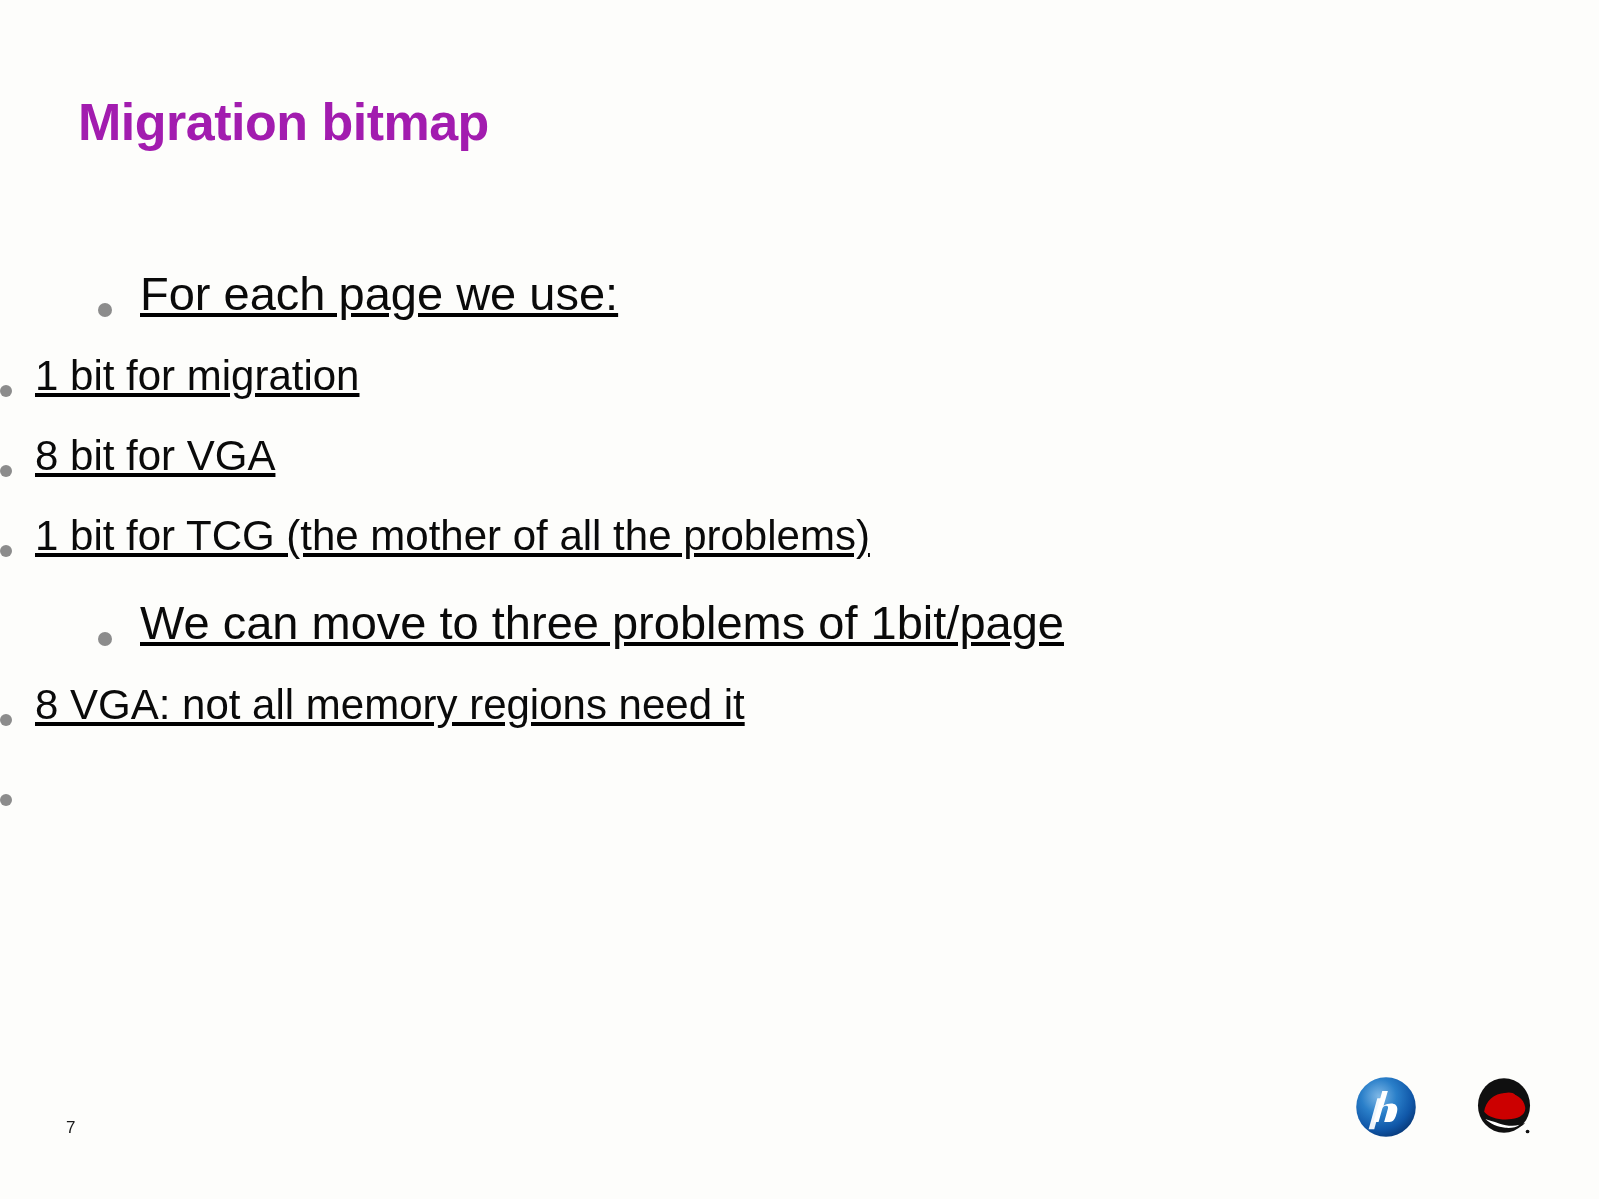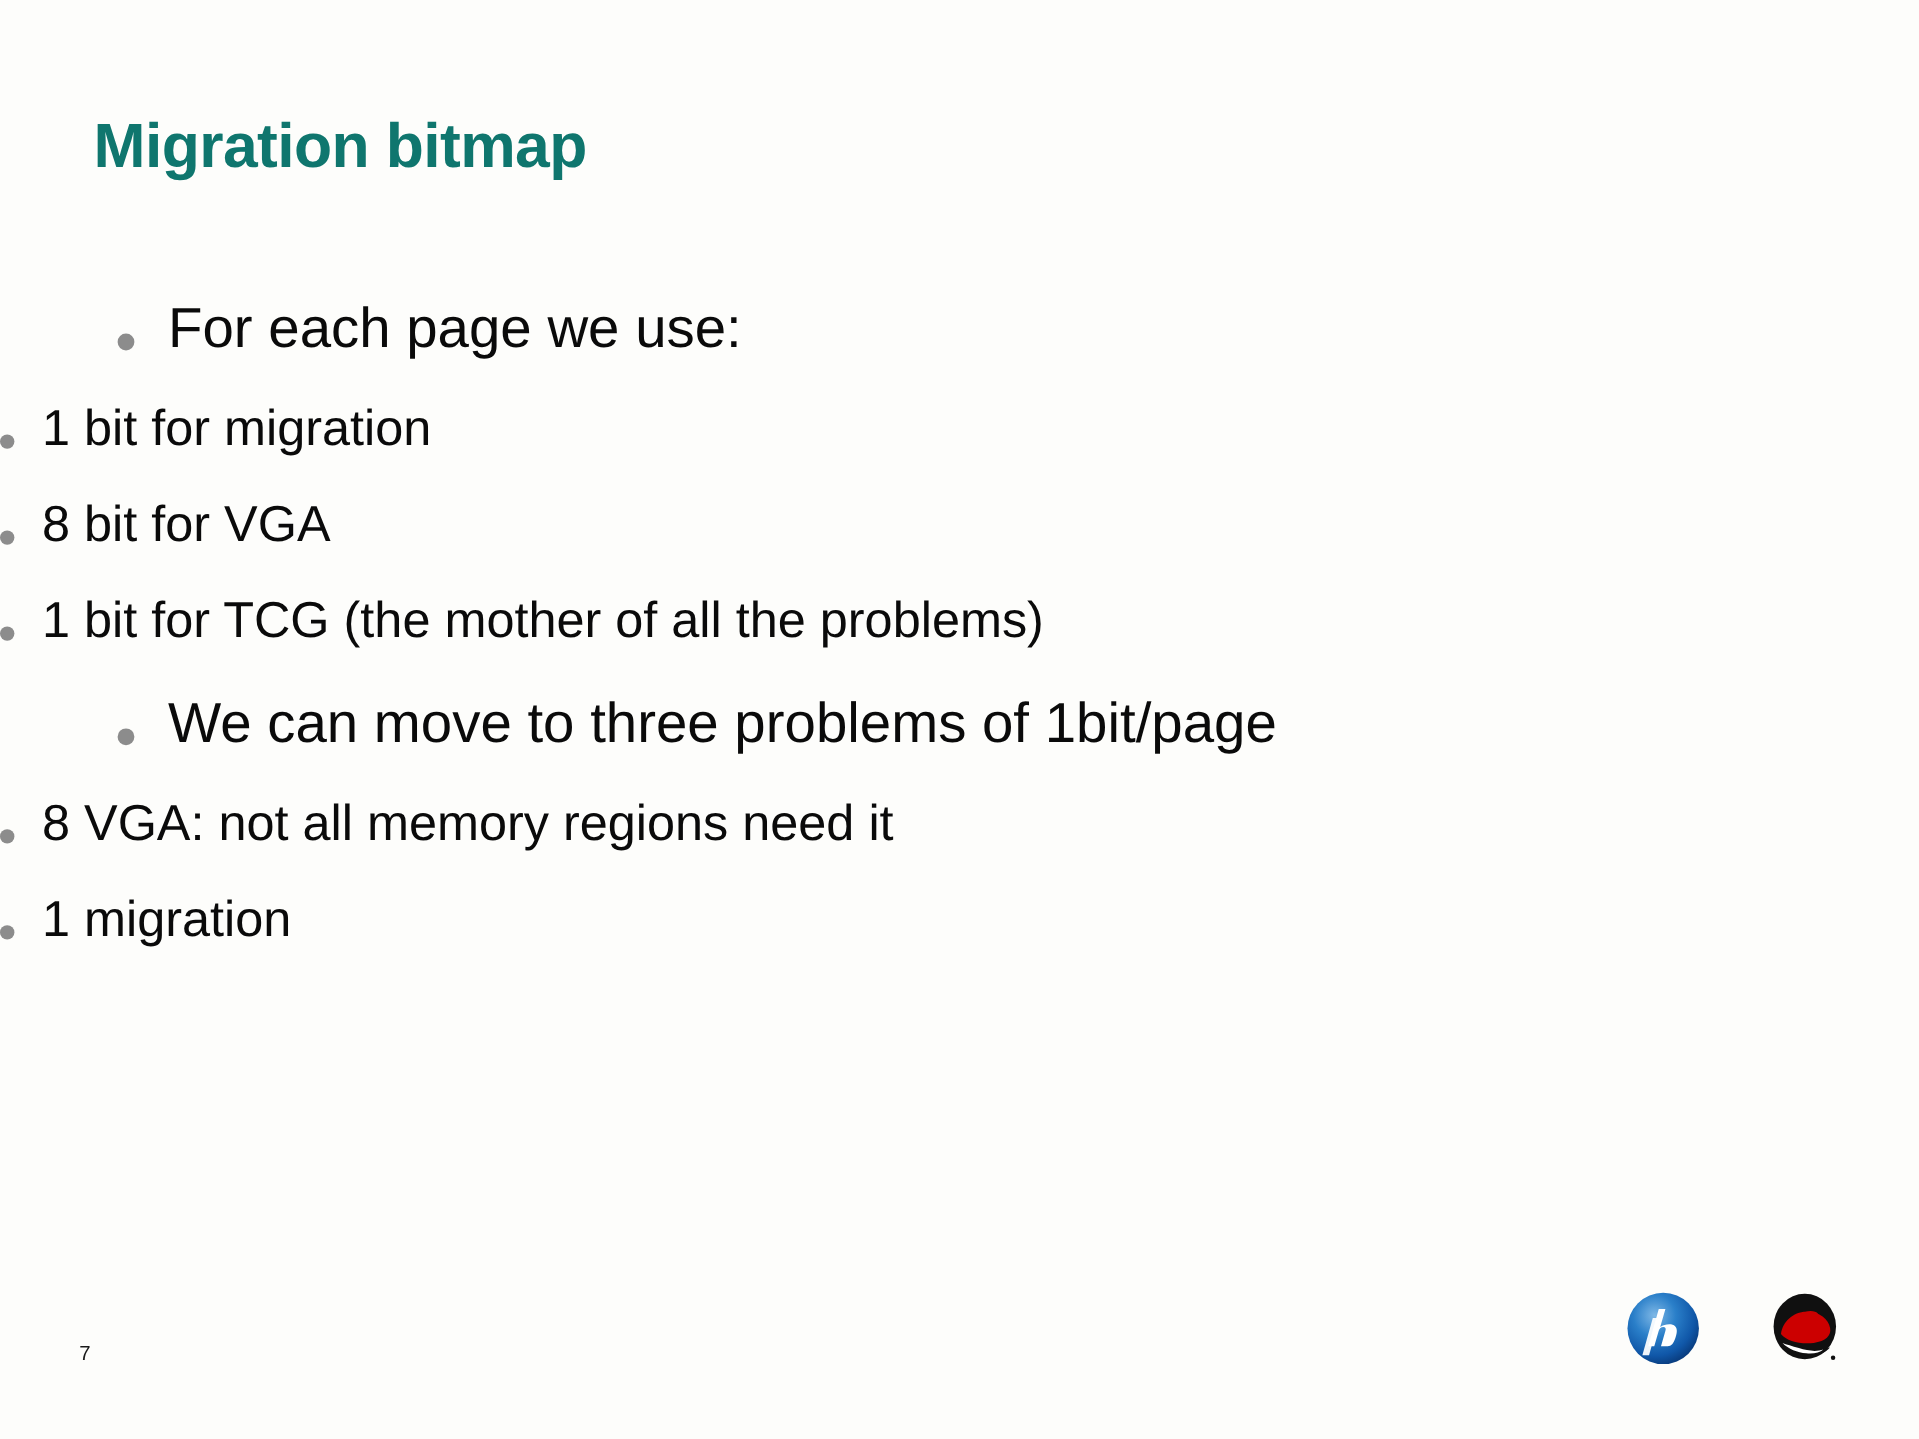--- a/index.html
+++ b/index.html
@@ -18,34 +18,35 @@
     position: absolute;
     inset: 0;
     background: #fdfdfb;
   }
   .slide-title {
     position: absolute;
     left: 78px;
     top: 92px;
     font-size: 52px;
     font-weight: bold;
-    color: #0f766e;
+    color: #a21caf;
     letter-spacing: -0.5px;
     white-space: nowrap;
   }
   .body-list {
     position: absolute;
     left: 0;
     top: 228px;
     width: 1400px;
   }
   .bullet-row {
     display: flex;
-    align-items: center;
+    align-items: flex-end;
     white-space: nowrap;
+    text-decoration: underline;
   }
   .lvl1 {
     height: 89px;
     padding-left: 98px;
   }
   .lvl2 {
     height: 80px;
   }
   .dot {
     flex: none;
@@ -138,21 +139,20 @@
       <span class="txt">We can move to three problems of 1bit/page</span>
     </div>
 
     <div class="bullet-row lvl2">
       <span class="dot"></span>
       <span class="txt">8 VGA: not all memory regions need it</span>
     </div>
 
     <div class="bullet-row lvl2">
       <span class="dot"></span>
-      <span class="txt">1 migration</span>
     </div>
 
 
   </div>
 
   <div class="page-number">7</div>
 
   <div class="logos">
 
     <svg class="hp-logo" viewBox="0 0 100 100">

